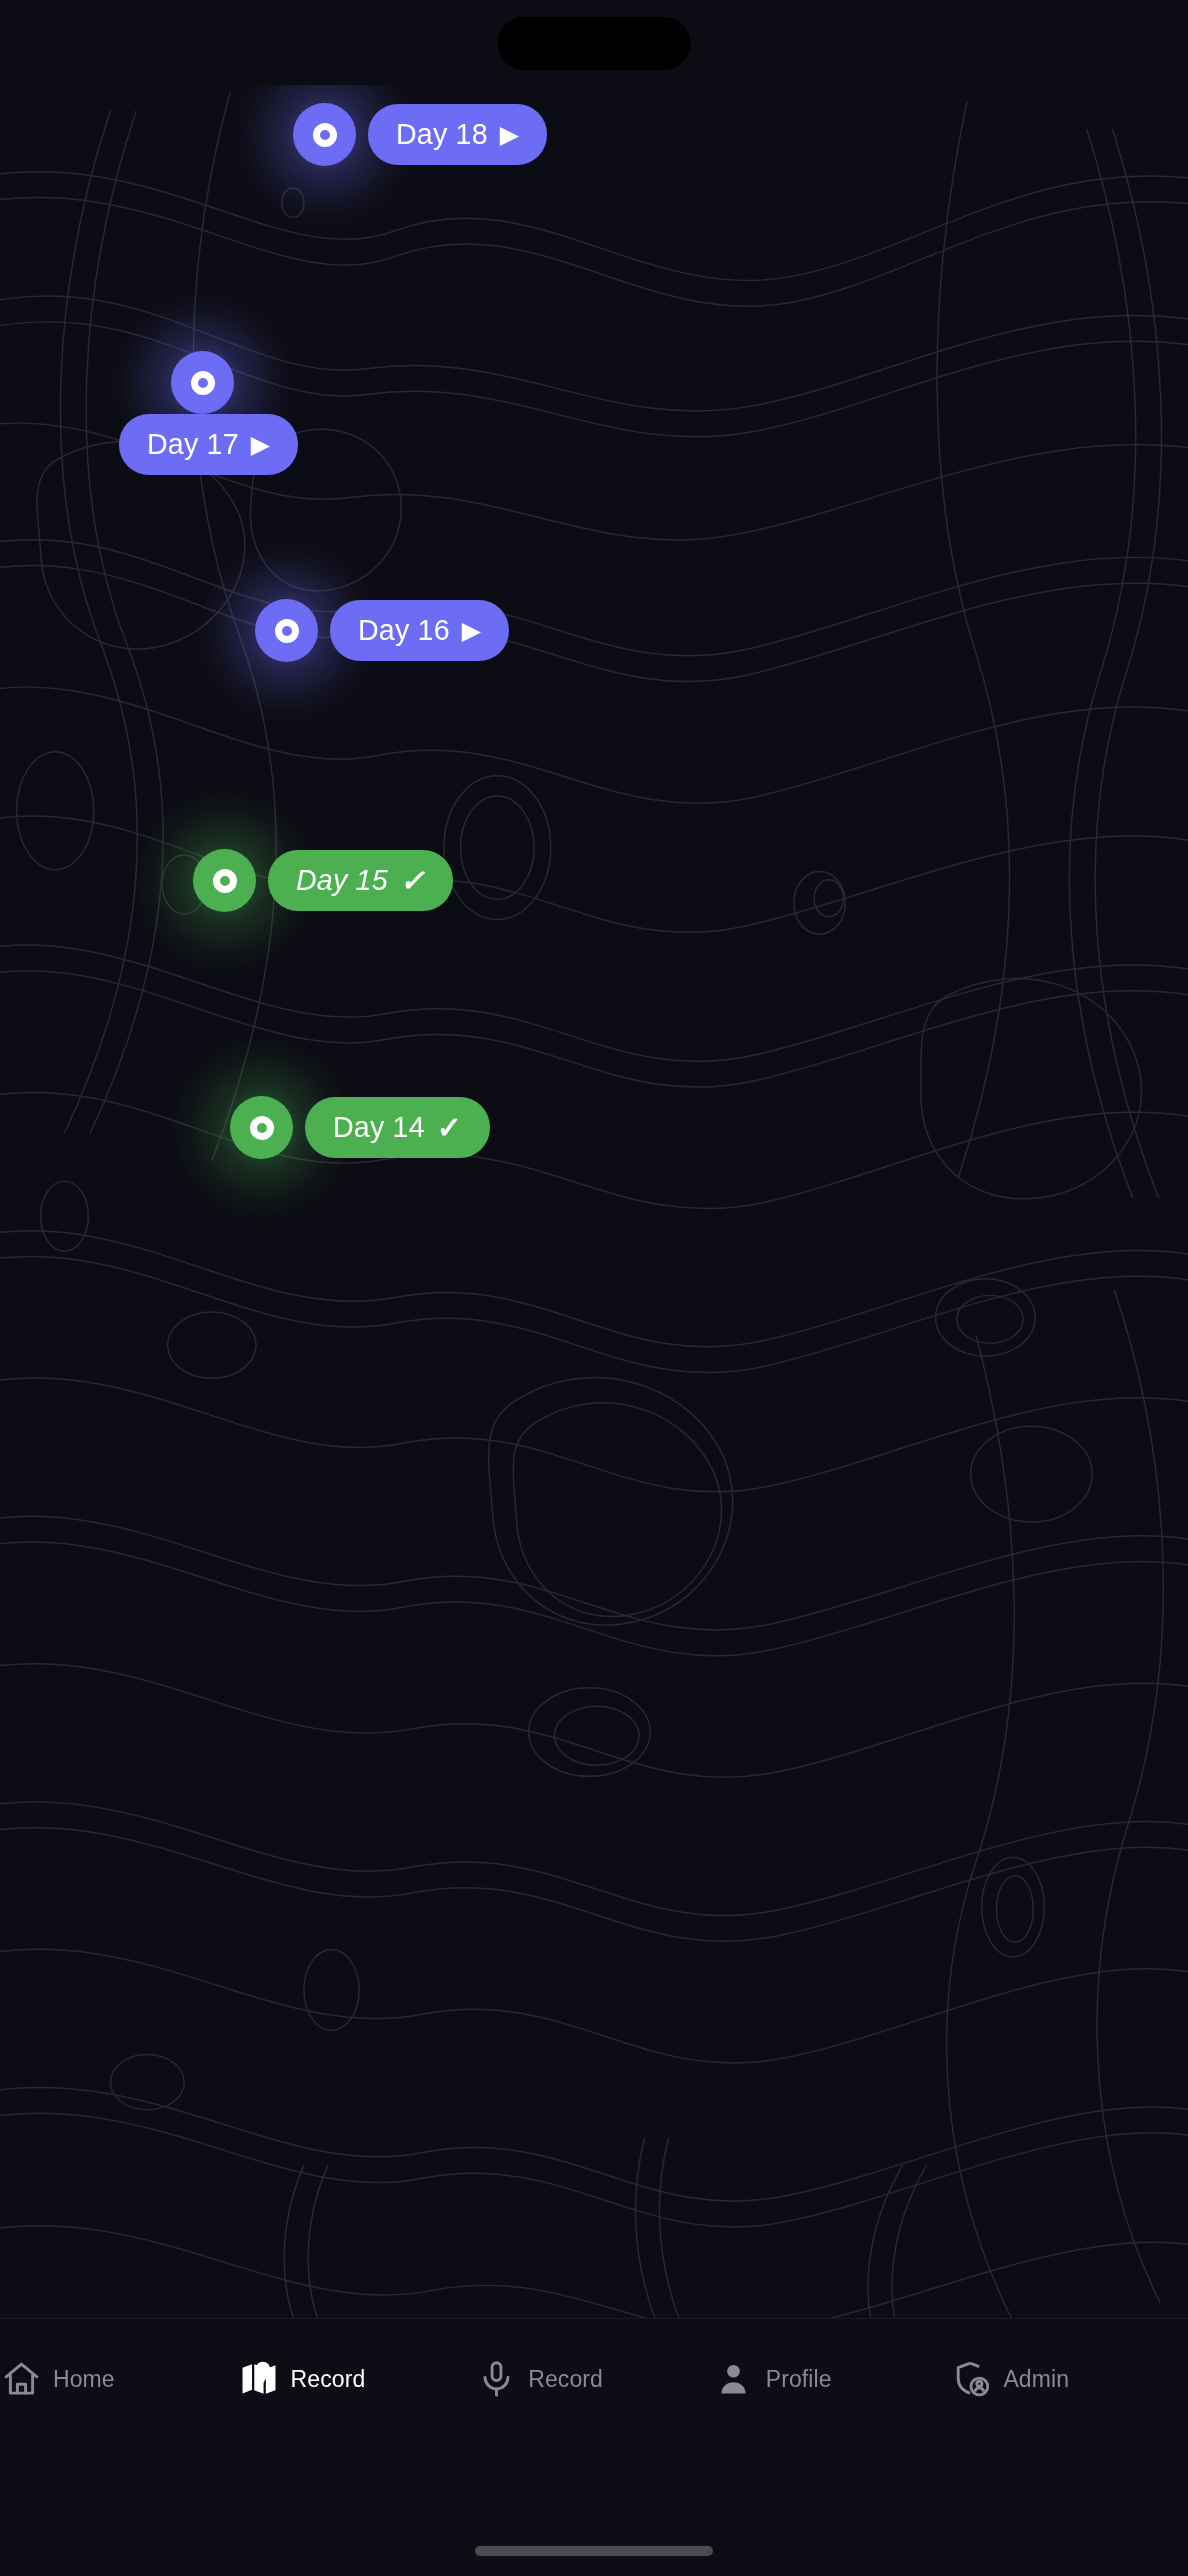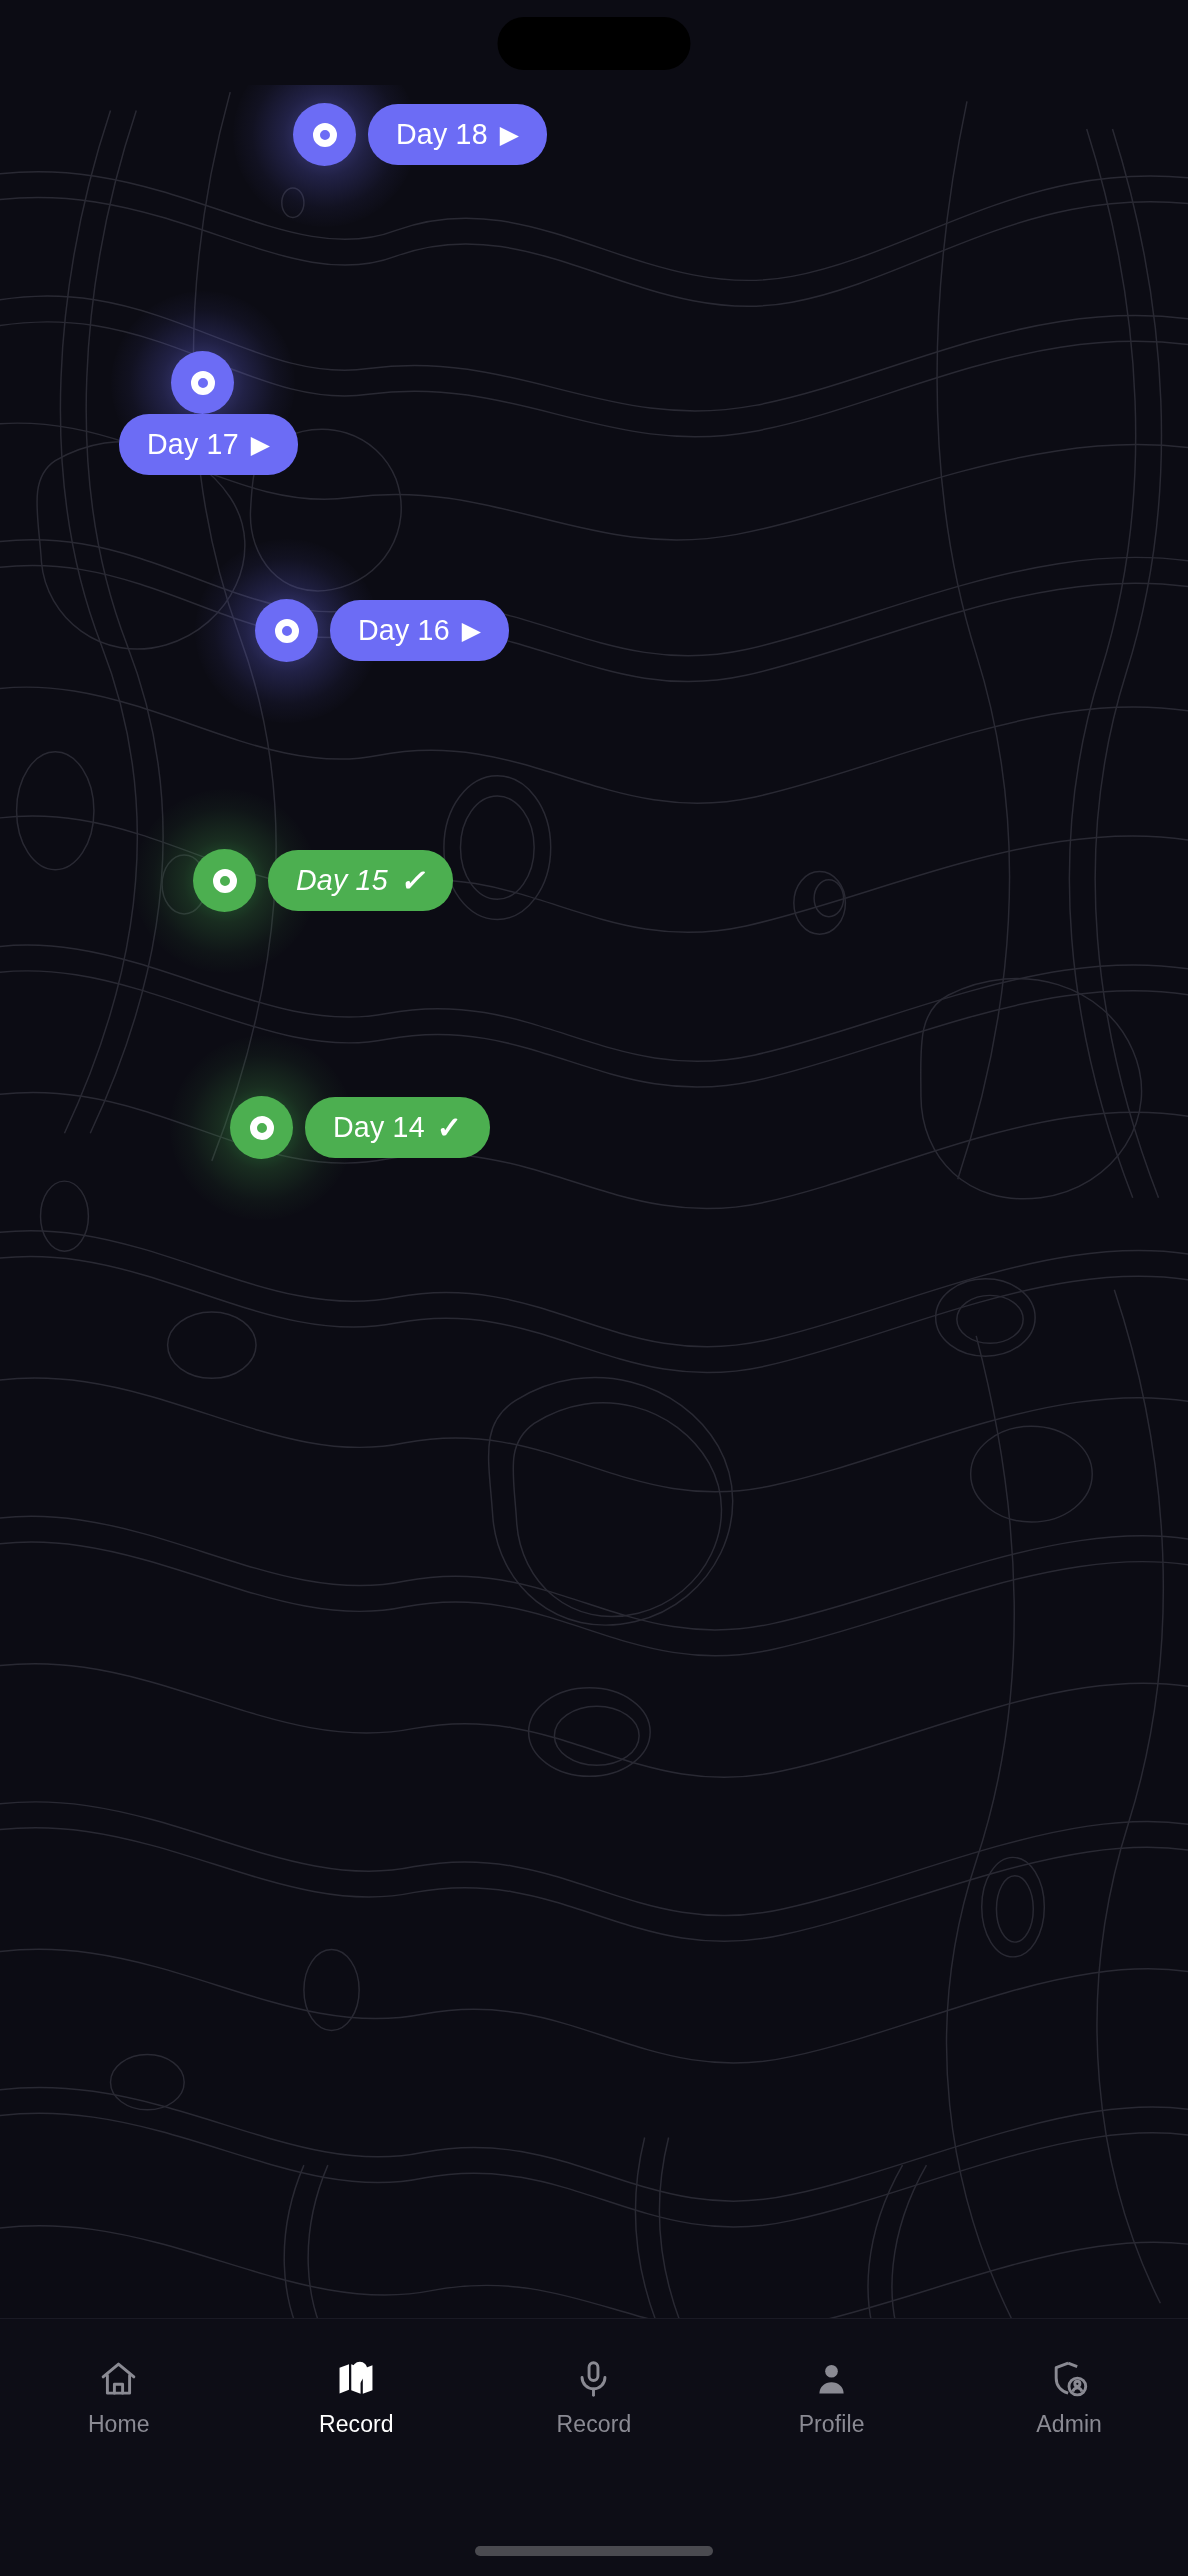--- a/index.html
+++ b/index.html
@@ -113,21 +113,20 @@
     background:#0d0d16;
     border-top:0.9px solid #1a1a24;
     display:flex;
     align-items:flex-start;
     padding-top:39px;
     z-index:40;
   }
   .tab {
     flex:1 1 0;
     display:flex;
-    flex-direction:column;
     align-items:center;
     gap:11px;
     cursor:pointer;
   }
   .tab .ico {
     width:42px; height:42px;
     display:flex;
     align-items:center;
     justify-content:center;
   }

